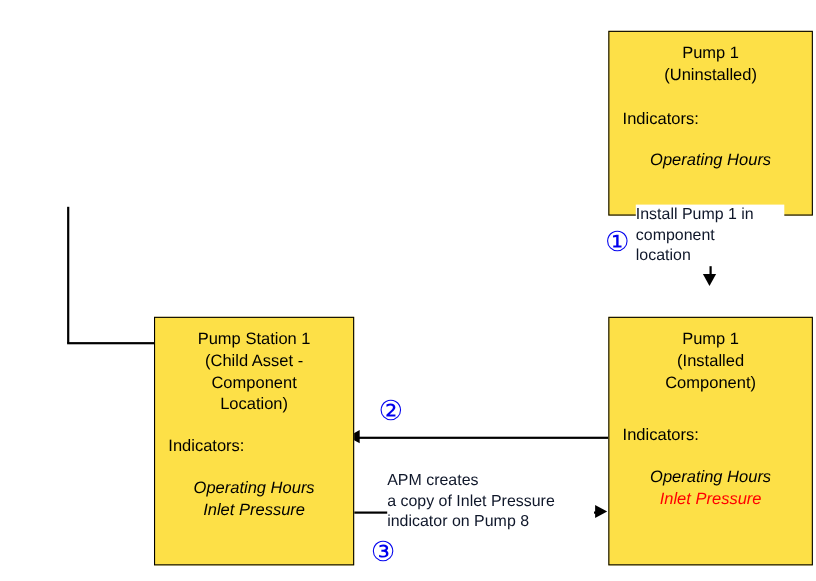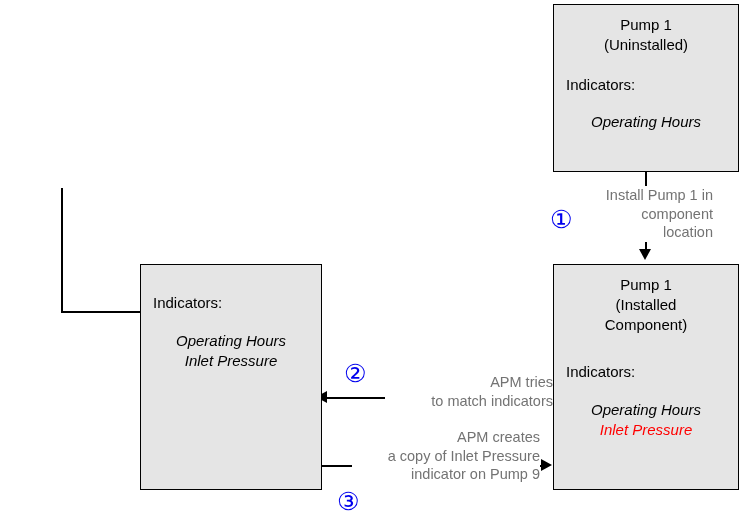--- a/index.html
+++ b/index.html
@@ -14,25 +14,26 @@
     position: relative;
     width: 742px;
     height: 528px;
     background: #ffffff;
     overflow: hidden;
   }
   .box {
     position: absolute;
     box-sizing: border-box;
     border: 1.5px solid #000000;
-    background: #e5e5e5;
+    background: #fde047;
     text-align: center;
     font-size: 15px;
     color: #000000;
     line-height: 1.32;
+    margin-top: 24px;
   }
   .box .title {
     display: block;
     text-align: center;
     white-space: pre-line;
   }
   .box .ind-head {
     display: block;
     text-align: left;
     font-weight: normal;
@@ -68,22 +69,22 @@
     border-right: 11px solid #000000;
   }
   .arrowhead.right {
     border-top: 6px solid transparent;
     border-bottom: 6px solid transparent;
     border-left: 11px solid #000000;
   }
   .edge-label {
     position: absolute;
     font-size: 14.5px;
-    color: #737373;
-    text-align: right;
+    color: #0f172a;
+    text-align: left;
     line-height: 1.28;
     white-space: pre-line;
     background: #ffffff;
   }
   .step-marker {
     position: absolute;
     color: #0000ee;
     font-size: 25px;
     line-height: 1;
     font-family: "DejaVu Sans", sans-serif;
@@ -102,20 +103,24 @@
   <div class="arrowhead down" style="left:639px; top:249px;"></div>
 
   <div class="line h" style="left:326px; top:397px; width:227px;"></div>
   <div class="arrowhead left" style="left:316px; top:391px;"></div>
 
   <div class="line h" style="left:322px; top:465px; width:220px;"></div>
   <div class="arrowhead right" style="left:541px; top:459px;"></div>
 
 
   <div class="box" style="left:140px; top:264px; width:182px; height:226px; padding:10px 12px;">
+    <span class="title">Pump Station 1
+(Child Asset -
+Component
+Location)</span>
     <span class="ind-head" style="margin-top:18px;">Indicators:</span>
     <span class="ind-item" style="margin-top:18px;">Operating Hours
 Inlet Pressure</span>
   </div>
 
   <div class="box" style="left:553px; top:4px; width:186px; height:168px; padding:10px 12px;">
     <span class="title">Pump 1
 (Uninstalled)</span>
     <span class="ind-head" style="margin-top:20px;">Indicators:</span>
     <span class="ind-item" style="margin-top:18px;">Operating Hours</span>
@@ -128,22 +133,20 @@
     <span class="ind-head" style="margin-top:28px;">Indicators:</span>
     <span class="ind-item" style="margin-top:18px;">Operating Hours</span>
     <span class="ind-item alert">Inlet Pressure</span>
   </div>
 
   <div class="edge-label" style="left:578px; top:186px; width:135px;">Install Pump 1 in
 component
 location</div>
   <div class="step-marker" style="left:550px; top:207px;">①</div>
 
-  <div class="edge-label" style="left:385px; top:373px; width:168px;">APM tries
-to match indicators</div>
   <div class="step-marker" style="left:344px; top:361px;">②</div>
 
   <div class="edge-label" style="left:352px; top:428px; width:188px;">APM creates
 a copy of Inlet Pressure
-indicator on Pump 9</div>
+indicator on Pump 8</div>
   <div class="step-marker" style="left:337px; top:489px;">③</div>
 
 </div>
 
 </body></html>

